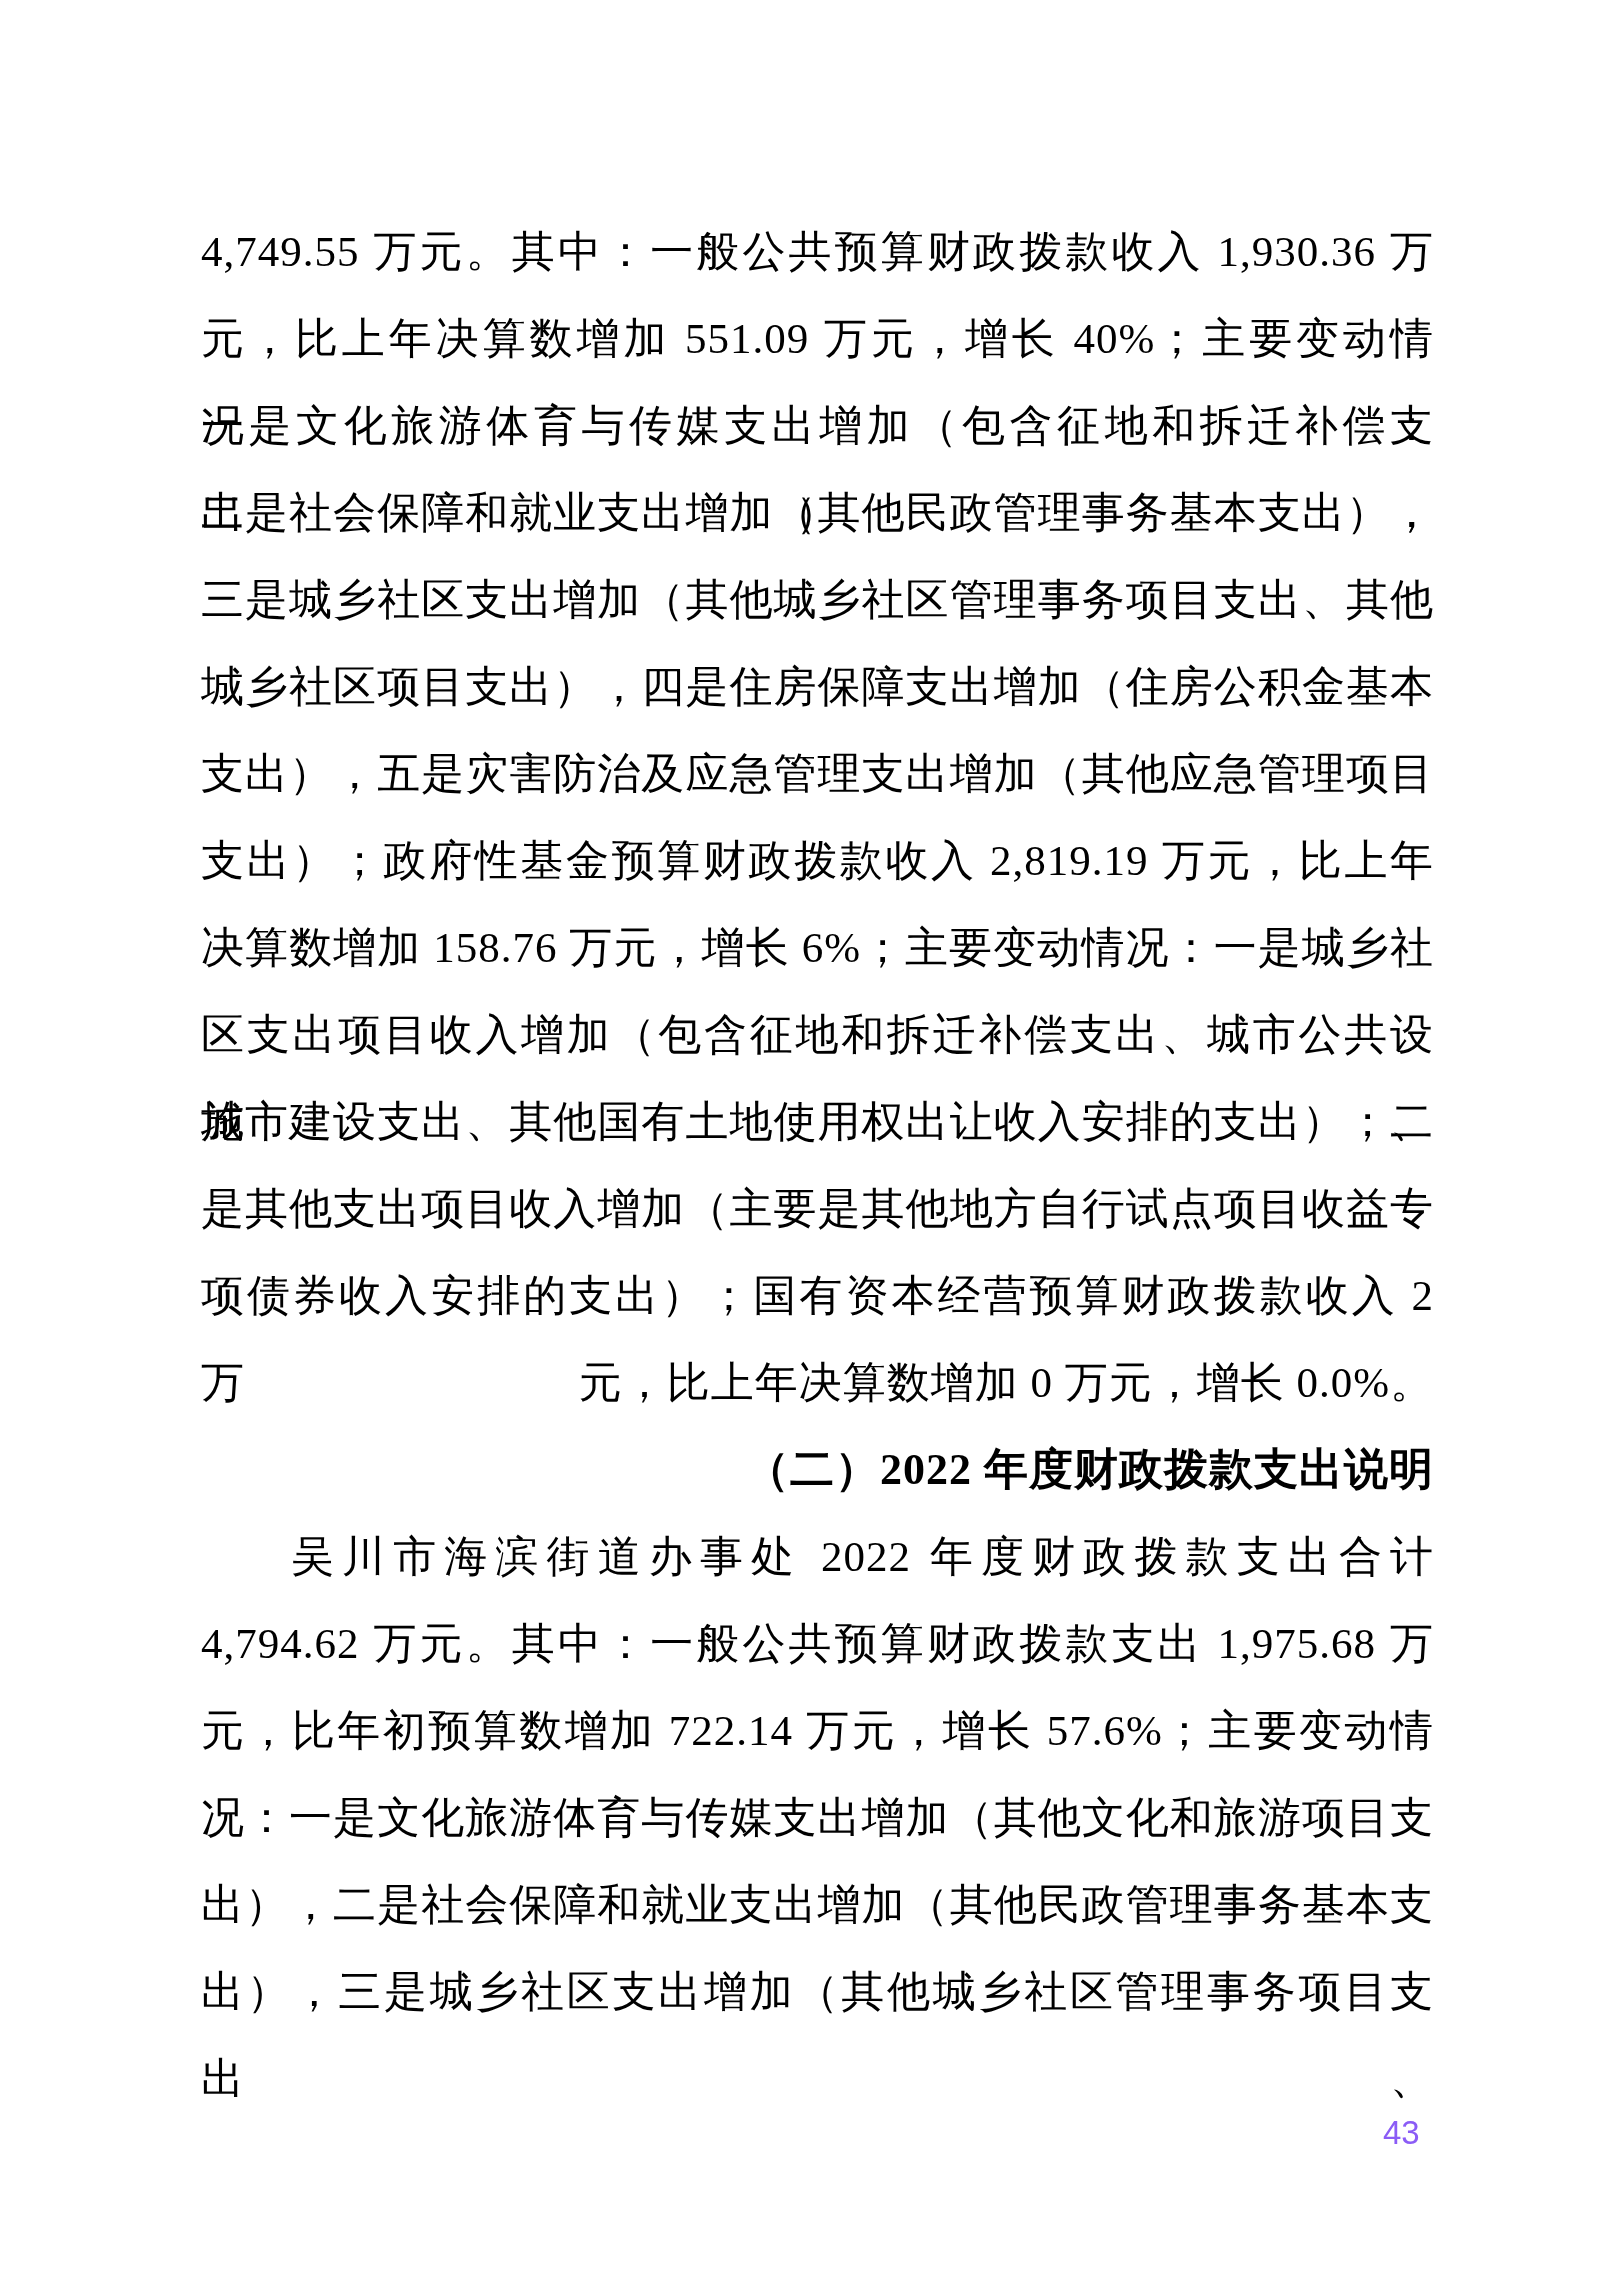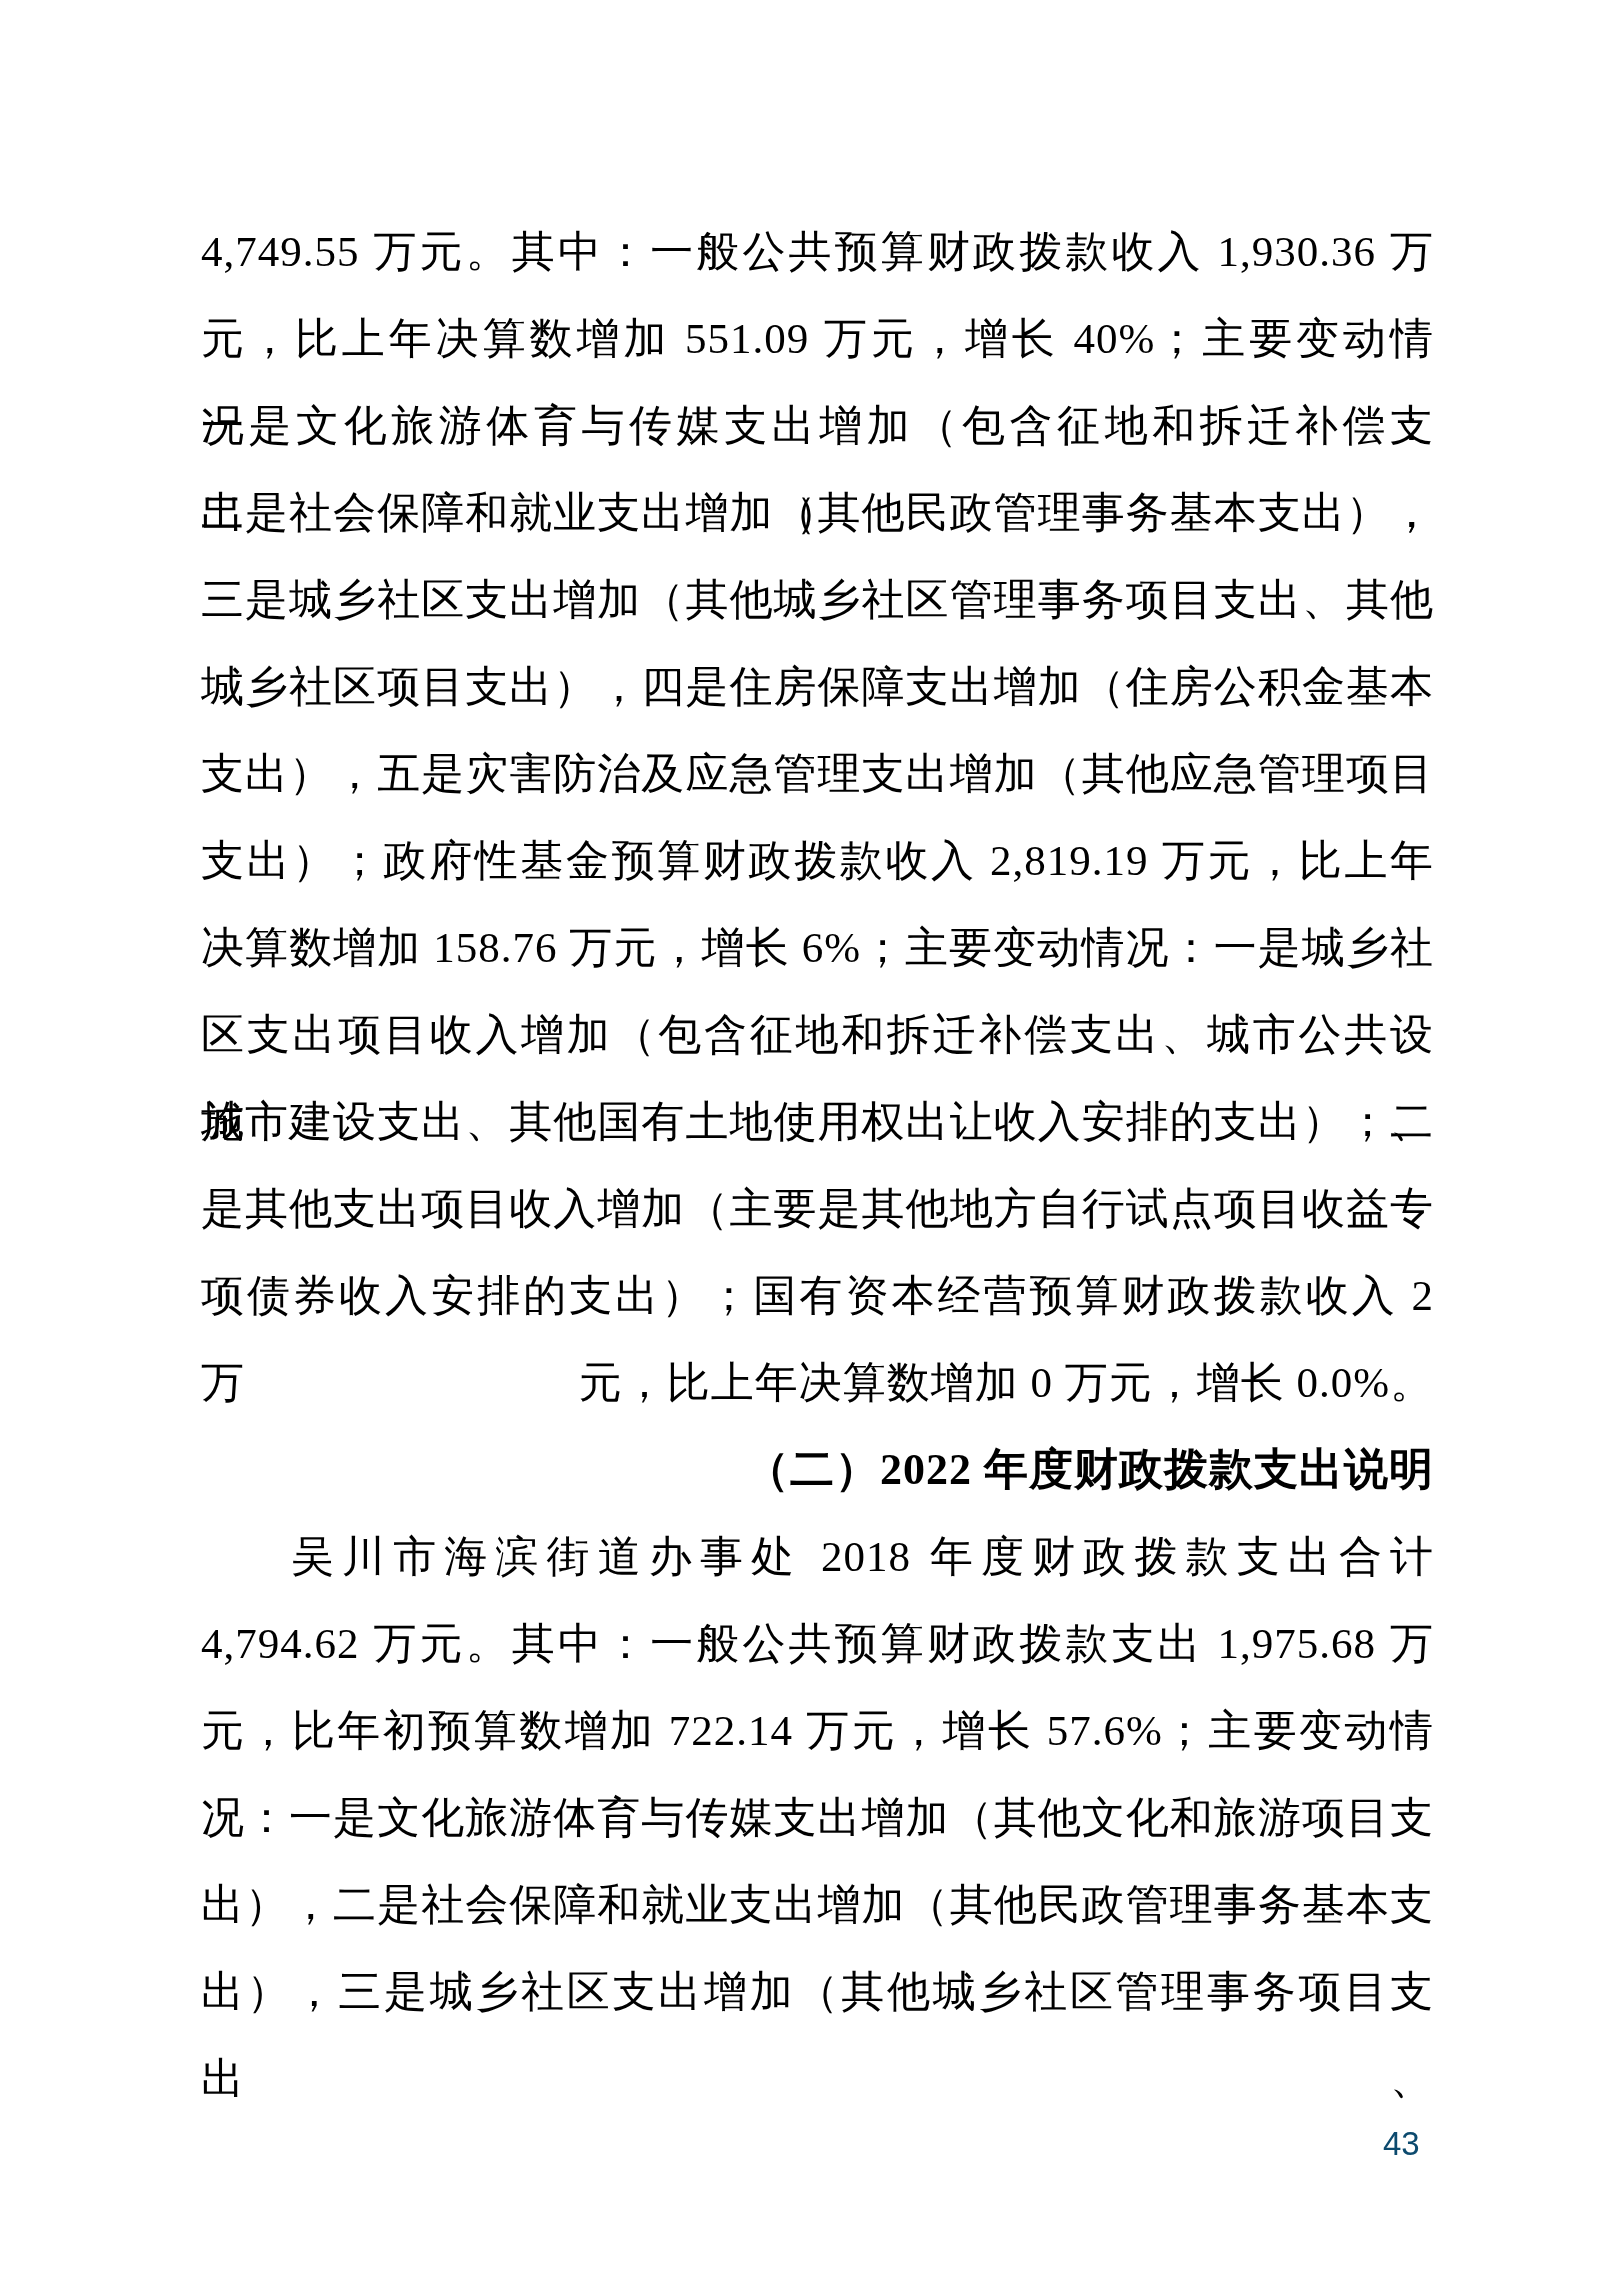--- a/index.html
+++ b/index.html
@@ -42,22 +42,21 @@
     font-weight: 700;
     font-size: 44px;
   }
   .page-number {
     position: absolute;
     left: 1383px;
     top: 2113px;
     font-family: "Liberation Sans", "DejaVu Sans", sans-serif;
     font-size: 33px;
     line-height: 39px;
-    color: #0c4a6e;
-    margin-top: 11px;
+    color: #8b5cf6;
   }
 </style>
 </head>
 <body>
 
 <div class="page">
   <div class="textblock">
       <div class="line justify">4,749.55 万元。其中：一般公共预算财政拨款收入 1,930.36 万</div>
       <div class="line justify">元，比上年决算数增加 551.09 万元，增长 40%；主要变动情况：</div>
       <div class="line justify">一是文化旅游体育与传媒支出增加（包含征地和拆迁补偿支出），</div>
@@ -66,21 +65,21 @@
       <div class="line justify">城乡社区项目支出），四是住房保障支出增加（住房公积金基本</div>
       <div class="line justify">支出），五是灾害防治及应急管理支出增加（其他应急管理项目</div>
       <div class="line justify">支出）；政府性基金预算财政拨款收入 2,819.19 万元，比上年</div>
       <div class="line justify">决算数增加 158.76 万元，增长 6%；主要变动情况：一是城乡社</div>
       <div class="line justify">区支出项目收入增加（包含征地和拆迁补偿支出、城市公共设施、</div>
       <div class="line justify">城市建设支出、其他国有土地使用权出让收入安排的支出）；二</div>
       <div class="line justify">是其他支出项目收入增加（主要是其他地方自行试点项目收益专</div>
       <div class="line justify">项债券收入安排的支出）；国有资本经营预算财政拨款收入 2 万</div>
       <div class="line">元，比上年决算数增加 0 万元，增长 0.0%。</div>
       <div class="line indent heading">（二）2022 年度财政拨款支出说明</div>
-      <div class="line justify indent">吴川市海滨街道办事处 2018 年度财政拨款支出合计</div>
+      <div class="line justify indent">吴川市海滨街道办事处 2022 年度财政拨款支出合计</div>
       <div class="line justify">4,794.62 万元。其中：一般公共预算财政拨款支出 1,975.68 万</div>
       <div class="line justify">元，比年初预算数增加 722.14 万元，增长 57.6%；主要变动情</div>
       <div class="line justify">况：一是文化旅游体育与传媒支出增加（其他文化和旅游项目支</div>
       <div class="line justify">出），二是社会保障和就业支出增加（其他民政管理事务基本支</div>
       <div class="line justify">出），三是城乡社区支出增加（其他城乡社区管理事务项目支出、</div>
     </div>
   <div class="page-number">43</div>
 </div>
 
 

